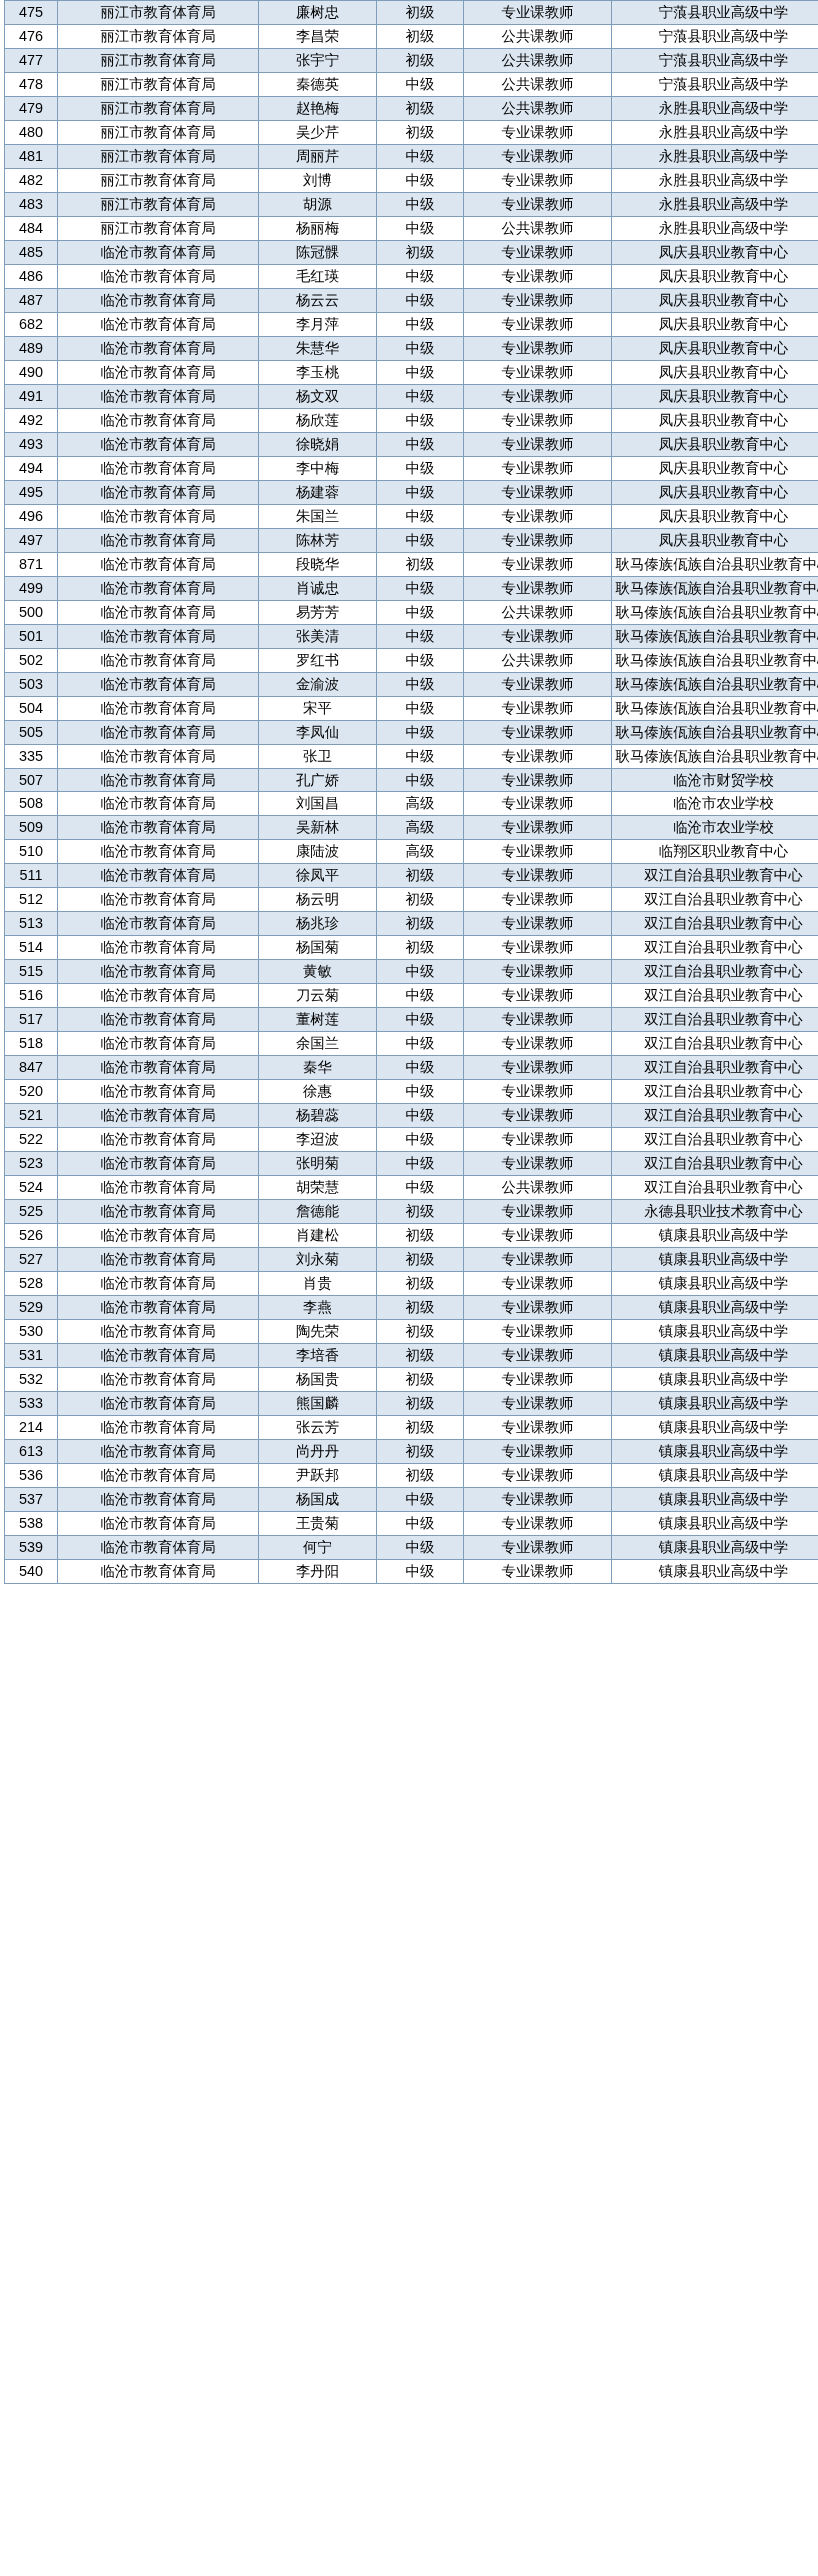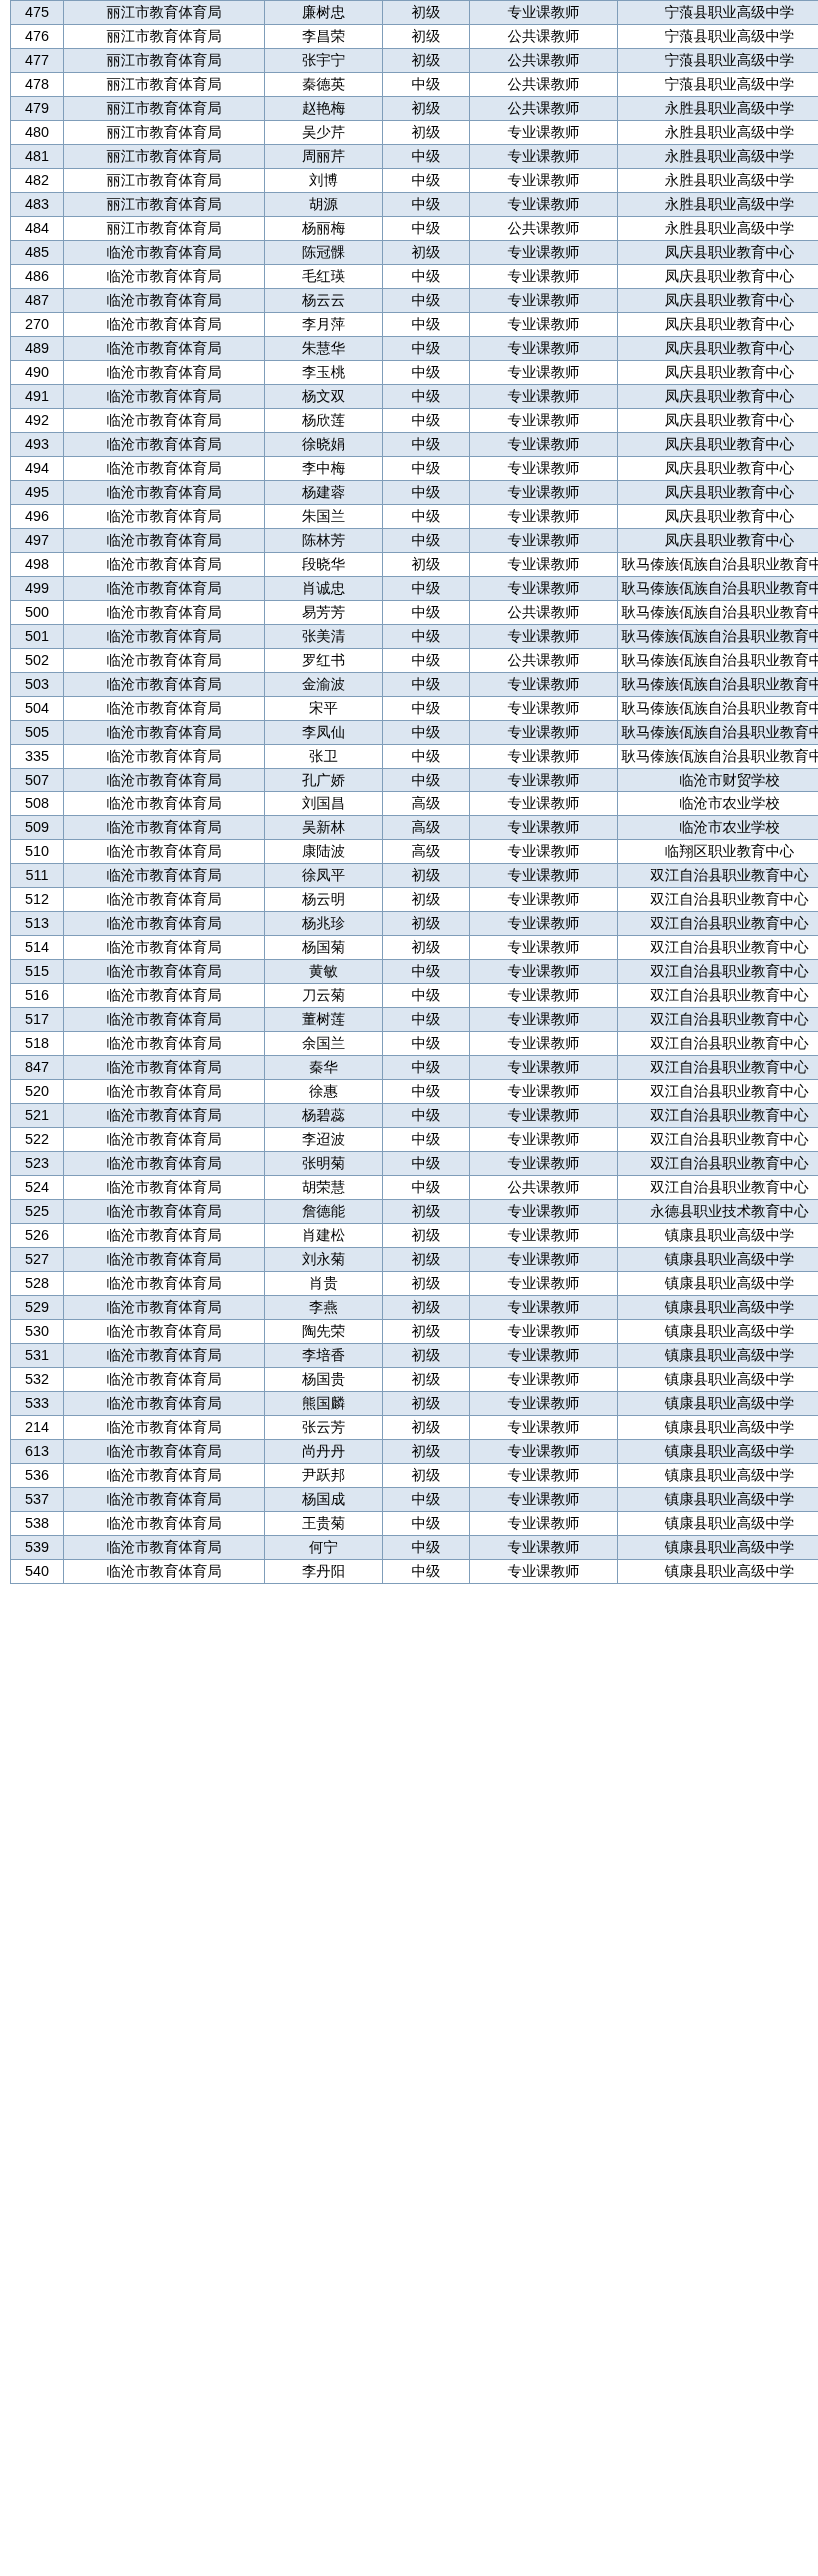--- a/index.html
+++ b/index.html
@@ -7,21 +7,21 @@
     padding: 0;
     background: #ffffff;
   }
   body {
     width: 819px;
     font-family: "Liberation Sans", sans-serif;
   }
   .sheet {
     width: 819px;
     box-sizing: border-box;
-    padding: 0 10px;
+    padding: 0 4px;
   }
   table.roster {
     border-collapse: collapse;
     width: 807px;
     table-layout: fixed;
   }
   table.roster td {
     border: 0.8px solid #7f9db9;
     text-align: center;
     vertical-align: middle;
@@ -148,21 +148,21 @@
         </tr>
         <tr class="alt">
           <td class="col-no">487</td>
           <td class="col-dept">临沧市教育体育局</td>
           <td class="col-name">杨云云</td>
           <td class="col-level">中级</td>
           <td class="col-type">专业课教师</td>
           <td class="col-school">凤庆县职业教育中心</td>
         </tr>
         <tr class="plain">
-          <td class="col-no">270</td>
+          <td class="col-no">682</td>
           <td class="col-dept">临沧市教育体育局</td>
           <td class="col-name">李月萍</td>
           <td class="col-level">中级</td>
           <td class="col-type">专业课教师</td>
           <td class="col-school">凤庆县职业教育中心</td>
         </tr>
         <tr class="alt">
           <td class="col-no">489</td>
           <td class="col-dept">临沧市教育体育局</td>
           <td class="col-name">朱慧华</td>
@@ -228,21 +228,21 @@
         </tr>
         <tr class="alt">
           <td class="col-no">497</td>
           <td class="col-dept">临沧市教育体育局</td>
           <td class="col-name">陈林芳</td>
           <td class="col-level">中级</td>
           <td class="col-type">专业课教师</td>
           <td class="col-school">凤庆县职业教育中心</td>
         </tr>
         <tr class="plain">
-          <td class="col-no">498</td>
+          <td class="col-no">871</td>
           <td class="col-dept">临沧市教育体育局</td>
           <td class="col-name">段晓华</td>
           <td class="col-level">初级</td>
           <td class="col-type">专业课教师</td>
           <td class="col-school">耿马傣族佤族自治县职业教育中心</td>
         </tr>
         <tr class="alt">
           <td class="col-no">499</td>
           <td class="col-dept">临沧市教育体育局</td>
           <td class="col-name">肖诚忠</td>

